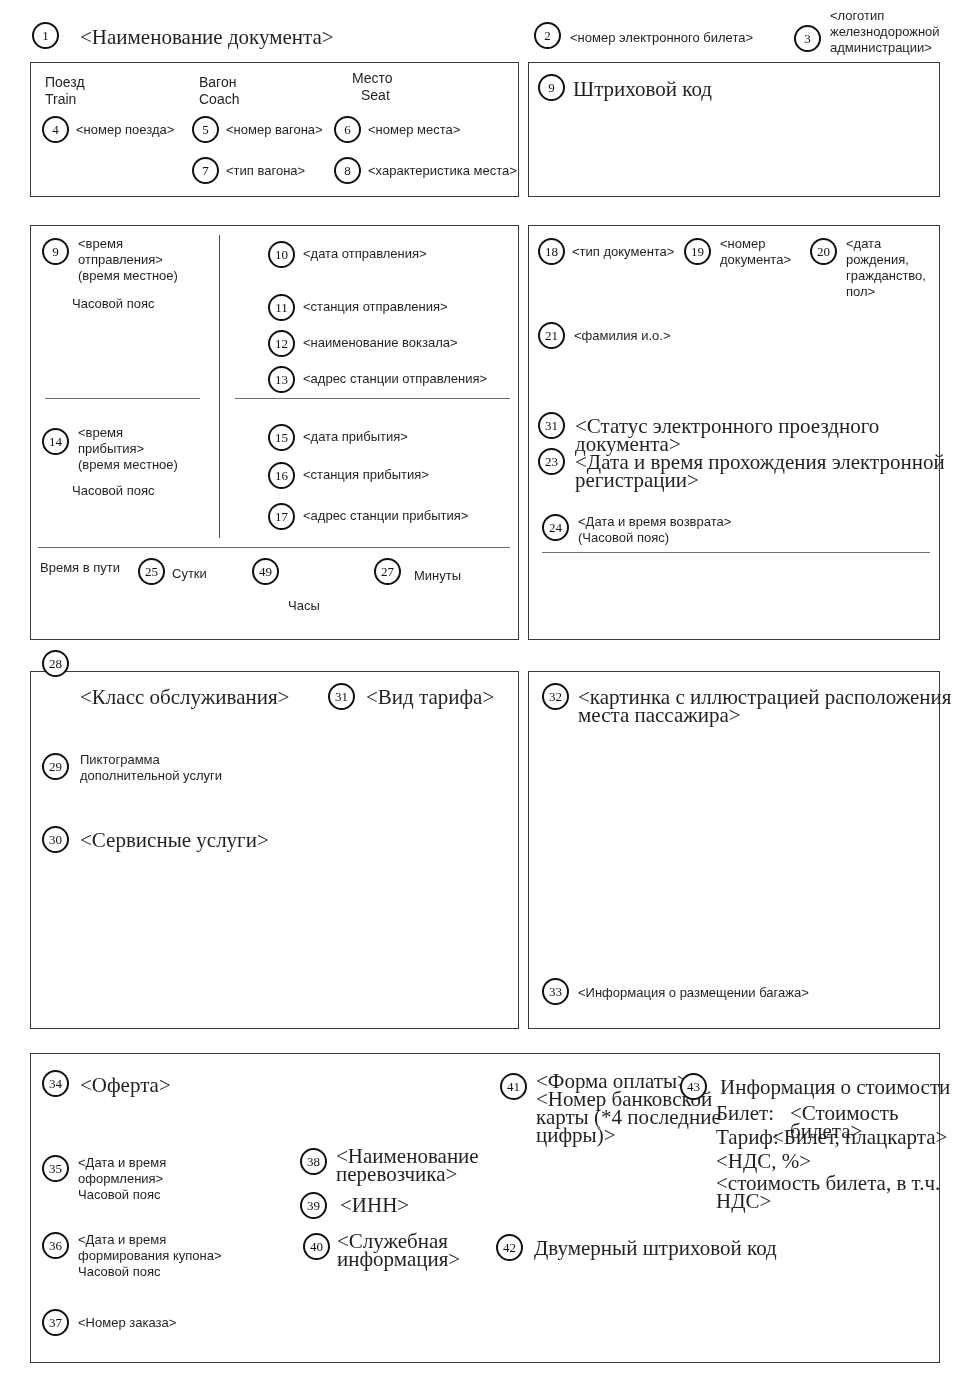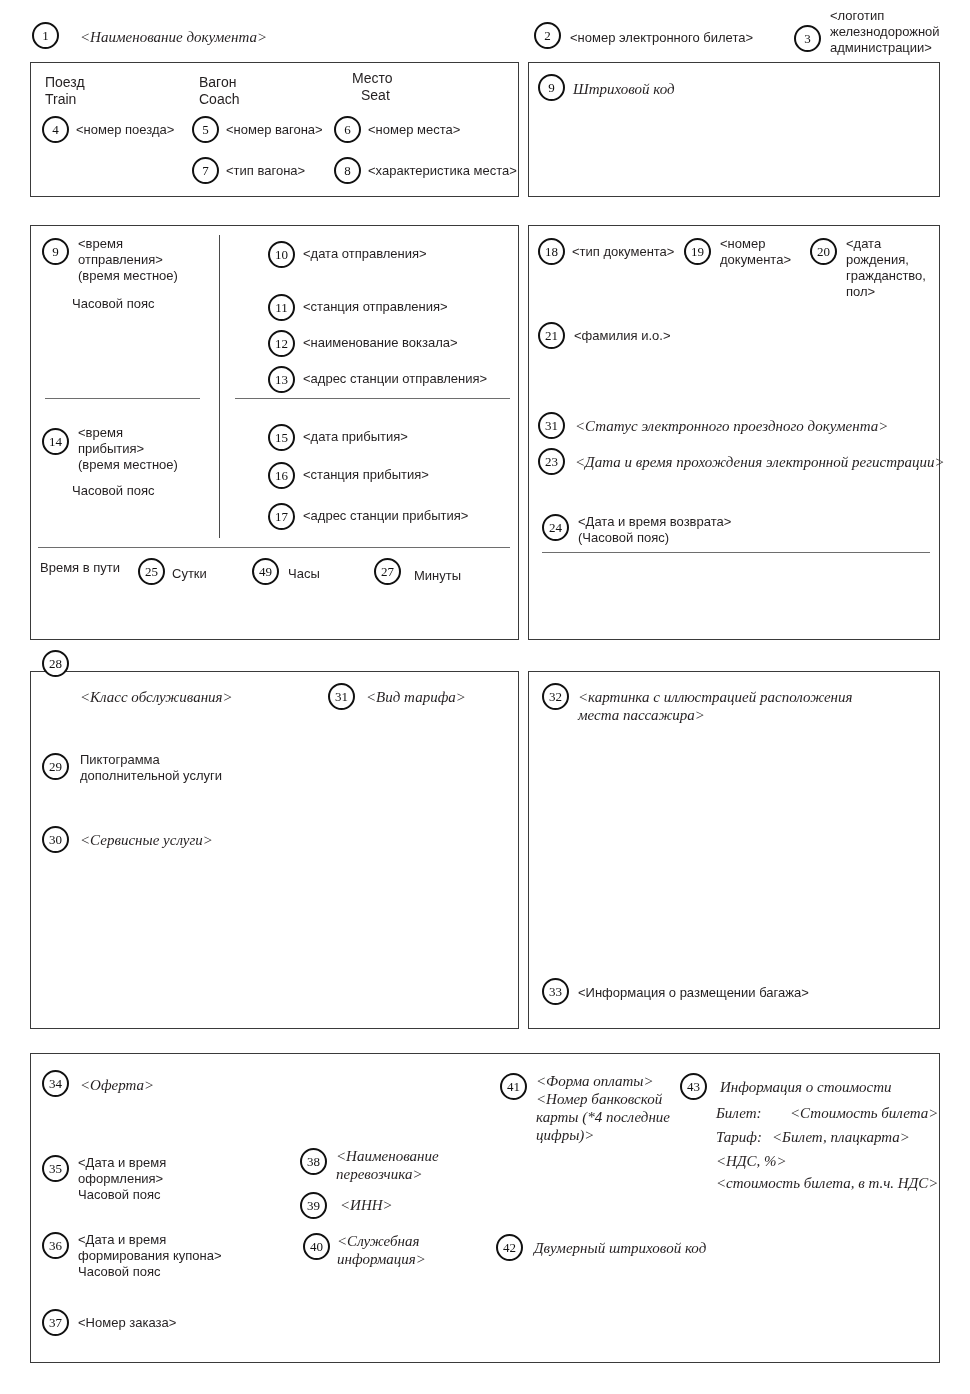--- a/index.html
+++ b/index.html
@@ -45,23 +45,22 @@
   
   .lbl {
     position: absolute;
     font-size: 13.5px;
     line-height: 16.5px;
     white-space: pre-line;
     color: #231f20;
   }
   .serif {
     font-family: "Liberation Serif", serif;
-    font-size: 15px;
+    font-size: 21px;
     line-height: 18px;
-    font-style: italic;
   }
   .sans {
     font-family: "Liberation Sans", sans-serif;
     font-size: 13px;
     line-height: 16px;
   }
   .hdr {
     font-family: "Liberation Sans", sans-serif;
     font-size: 14px;
     line-height: 17px;
@@ -164,21 +163,21 @@
 <div class="lbl sans" style="left:303px; top:508px;">&lt;адрес станции прибытия&gt;</div>
 
 <div class="hrule" style="left:38px; top:547px; width:472px;"></div>
 
 <div class="lbl sans" style="left:40px; top:560px;">Время в пути</div>
 
 <div class="marker" style="left:138px; top:558px;">25</div>
 <div class="lbl sans" style="left:172px; top:566px;">Сутки</div>
 
 <div class="marker" style="left:252px; top:558px;">49</div>
-<div class="lbl sans" style="left:288px; top:566px;">Часы</div>
+<div class="lbl sans" style="left:288px; top:598px;">Часы</div>
 
 <div class="marker" style="left:374px; top:558px;">27</div>
 <div class="lbl sans" style="left:414px; top:568px;">Минуты</div>
 
 <div class="panel" style="left:528px; top:225px; width:412px; height:415px;"></div>
 
 <div class="marker" style="left:538px; top:238px;">18</div>
 <div class="lbl sans" style="left:572px; top:244px;">&lt;тип документа&gt;</div>
 
 <div class="marker" style="left:684px; top:238px;">19</div>

